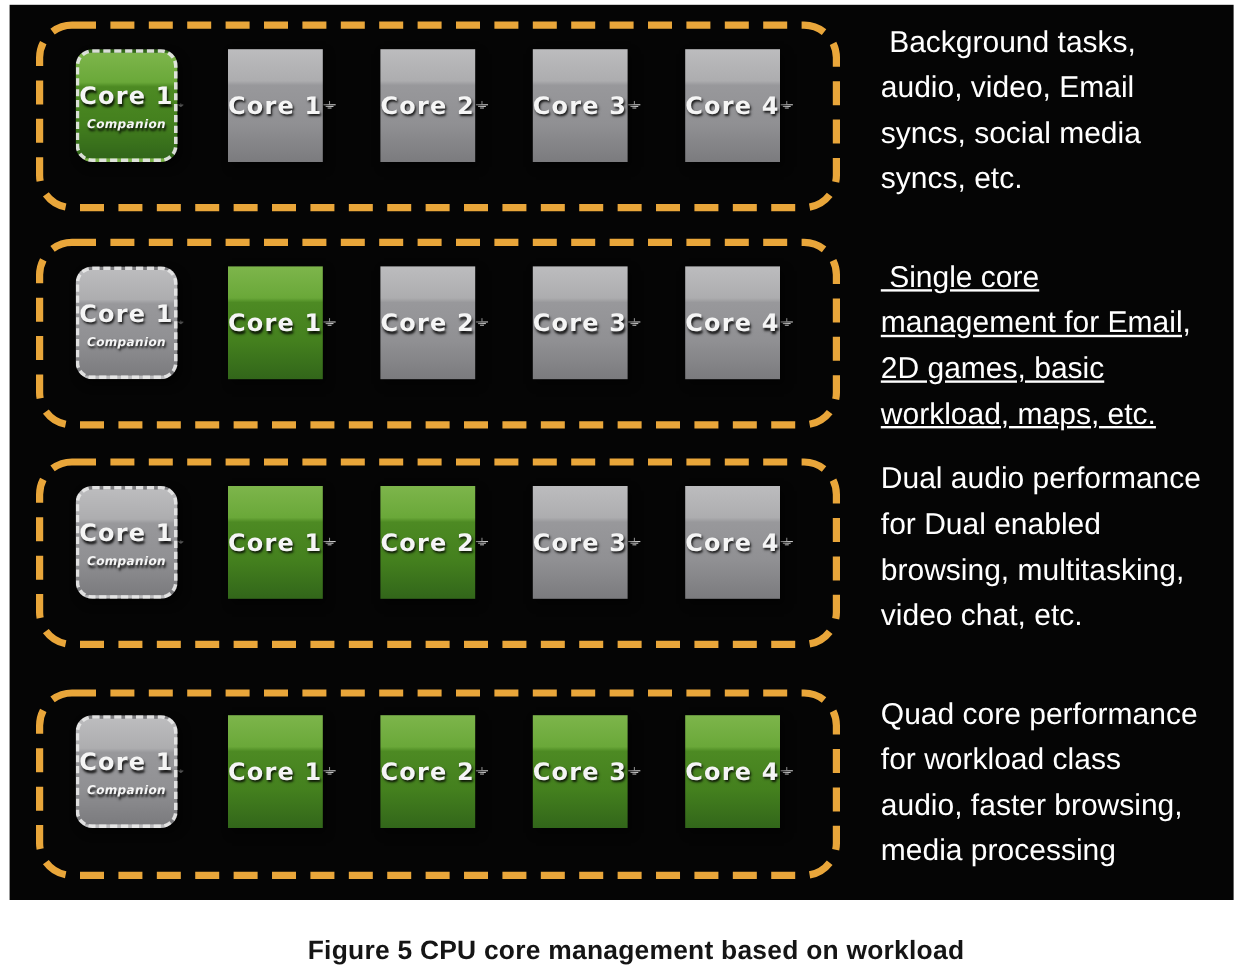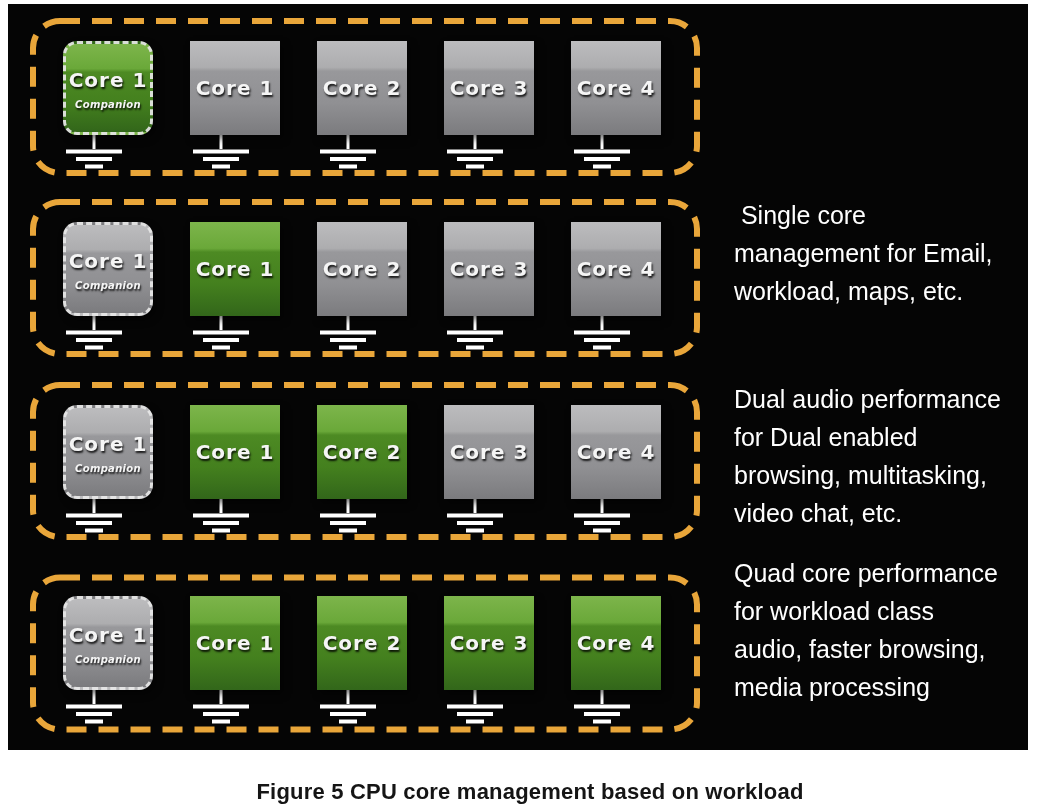--- a/index.html
+++ b/index.html
@@ -14,21 +14,21 @@
   .row.r0 { top: 13px; }
   .row.r1 { top: 194px; }
   .row.r2 { top: 377px; }
   .row.r3 { top: 568px; height: 163px; }
 
   .dash-border { position: absolute; left: 0; top: 0; width: 100%; height: 100%; }
 
   .chips { position: absolute; left: 0; top: 0; right: 0; bottom: 0;
     display: flex; align-items: flex-start; padding: 24px 0 0 34px; gap: 37px; }
 
-  .chip-unit { display: flex; flex-direction: column; align-items: flex-start; width: 90px; flex: 0 0 90px; }
+  .chip-unit { display: flex; flex-direction: row; align-items: center; width: 90px; flex: 0 0 90px; }
 
   .chip { width: 90px; height: 94px; display: flex; flex-direction: column;
     align-items: center; justify-content: center; position: relative;
     box-shadow: 3px 4px 7px rgba(0,0,0,0.55); }
 
   .chip.active { background: linear-gradient(180deg,
       #7db54b 0%, #6aa839 28%, #4d8a23 32%, #44801e 66%, #32661a 100%); }
   .chip.inactive { background: linear-gradient(180deg,
       #bcbcbe 0%, #adadaf 28%, #98989b 32%, #909093 66%, #7b7b7e 100%); }
 
@@ -41,23 +41,23 @@
 
   .chip-label { font-family: "DejaVu Sans", sans-serif; font-size: 20px; font-weight: bold;
     color: #f5f5f5; text-shadow: 1px 2px 2px rgba(0,0,0,0.85); letter-spacing: 1px;
     white-space: pre; }
 
   .ground-icon { margin-top: -1px; display: block; }
 
   .row-text { position: absolute; left: 726px; width: 292px; color: #ffffff;
     font-size: 25px; line-height: 38px; font-weight: 400; }
   .row-text.t0 { top: 12px; }
-  .row-text.t1 { top: 192px; }
+  .row-text.t1 { top: 208px; text-decoration: underline; }
   .row-text.t2 { top: 376px; }
-  .row-text.t3 { top: 550px; }
+  .row-text.t3 { top: 572px; }
   .text-line { display: block; white-space: pre; }
 
   .caption { position: absolute; left: 0; top: 779px; width: 1060px; text-align: center;
     font-size: 22px; font-weight: bold; color: #151515; letter-spacing: 0.2px; }
 </style>
 </head>
 <body>
 
 <div class="stage">
   <div class="panel">
@@ -311,23 +311,30 @@
           <svg class="ground-icon" width="62" height="37" viewBox="0 0 62 37">
             <line x1="31" y1="0" x2="31" y2="15" stroke="#fff" stroke-width="3"></line>
             <line x1="3" y1="17.5" x2="59" y2="17.5" stroke="#fff" stroke-width="4"></line>
             <line x1="13" y1="25" x2="49" y2="25" stroke="#fff" stroke-width="4"></line>
             <line x1="22" y1="32.5" x2="40" y2="32.5" stroke="#fff" stroke-width="4"></line>
           </svg>
         </div>
       </div>
     </section>
 
+    <div class="row-text t0">
+      <span class="text-line"> Background tasks,</span>
+      <span class="text-line">audio, video, Email</span>
+      <span class="text-line">syncs, social media</span>
+      <span class="text-line">syncs, etc.</span>
+    </div>
     <div class="row-text t1">
       <span class="text-line"> Single core</span>
       <span class="text-line">management for Email,</span>
+      <span class="text-line">2D games, basic</span>
       <span class="text-line">workload, maps, etc.</span>
     </div>
     <div class="row-text t2">
       <span class="text-line">Dual audio performance</span>
       <span class="text-line">for Dual enabled</span>
       <span class="text-line">browsing, multitasking,</span>
       <span class="text-line">video chat, etc.</span>
     </div>
     <div class="row-text t3">
       <span class="text-line">Quad core performance</span>

